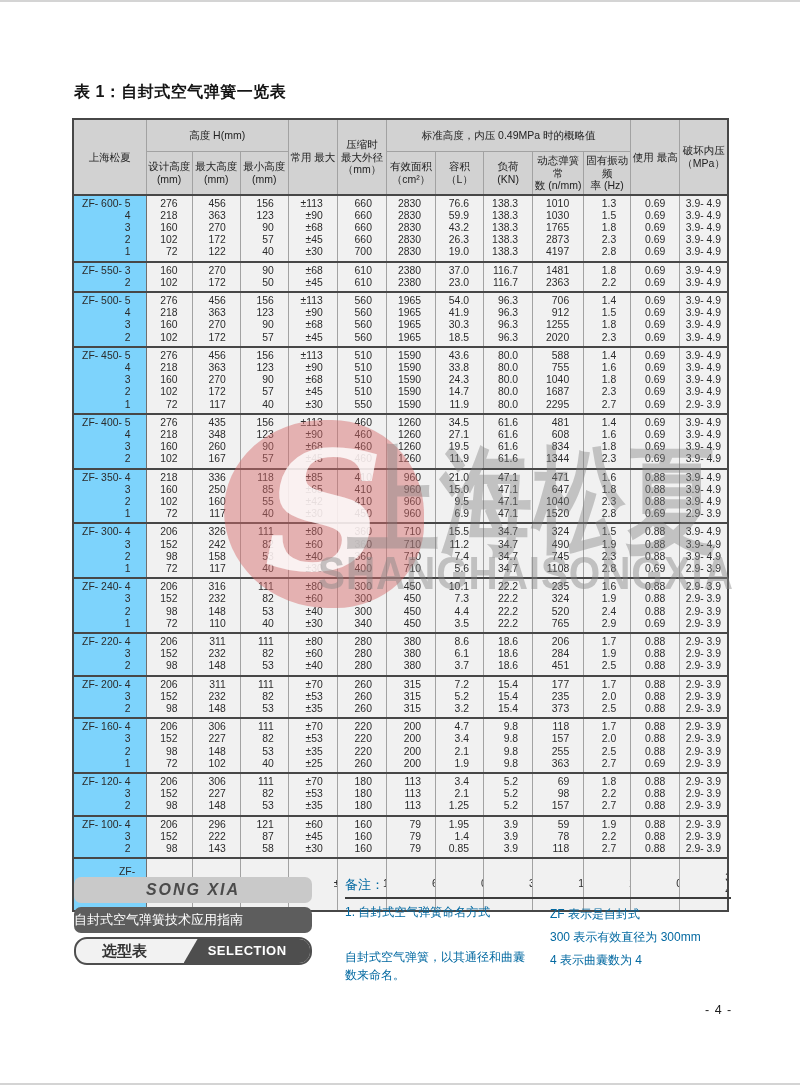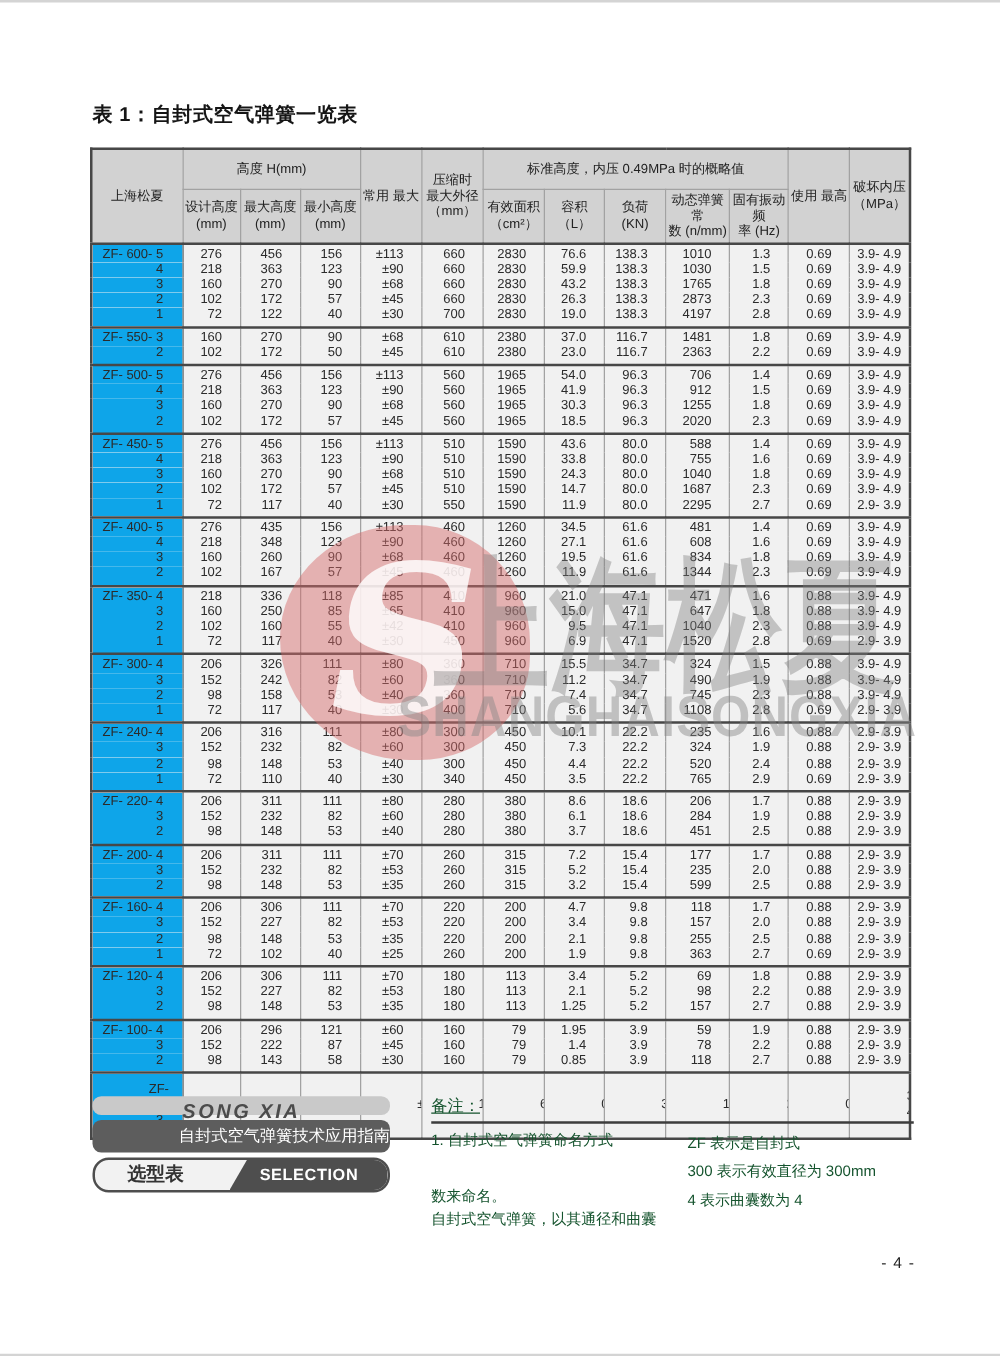--- a/index.html
+++ b/index.html
@@ -16,21 +16,21 @@
         table-layout:fixed;border:2px solid #474747;background:#f1f1f1;}
   .spec th{background:#d2d2d2;font-size:10.5px;font-weight:normal;color:#222;
            text-align:center;vertical-align:middle;white-space:pre-line;line-height:12.5px;
            border:1px solid #a2a2a2;padding:2px 1px;}
   .spec thead{border-bottom:2px solid #474747;}
   .spec thead tr:first-child th{height:27px;}
   .spec thead tr:last-child th{height:31px;}
   .spec tbody{border-top:2px solid #474747;}
   .spec td{font-size:10.4px;line-height:12.2px;color:#2b2b2b;text-align:right;
            padding:0 14px 0 0;border-left:1px solid #a2a2a2;background:#f1f1f1;overflow:hidden;}
-  .spec td.c-model{background:#0ea5e9;border-left:none;border-right:1px solid #6f6f6f;
+  .spec td.c-model{background:#7dd3fc;border-left:none;border-right:1px solid #6f6f6f;
                    padding-right:15px;}
   .spec td.c-last{padding-right:6px;}
   .spec tbody tr:first-child td{padding-top:2px;}
   .spec tbody tr:last-child td{padding-bottom:2px;}
   .spec tbody tr:only-child td{padding-top:7px;padding-bottom:7px;padding-left:45px;}
 
   
   .wm{position:absolute;pointer-events:none;z-index:5;}
   .wm-logo{left:224px;top:420px;width:200px;height:188px;}
   .wm-blob{position:absolute;left:0;top:0;right:0;bottom:0;background:rgba(214,106,106,.48);
@@ -40,36 +40,36 @@
         color:rgba(255,255,255,.82);font-family:"DejaVu Serif",serif;}
   .wm-cn{left:347px;top:441px;font-size:116px;line-height:120px;font-weight:bold;
          color:rgba(124,124,124,.40);transform:scaleX(.8);transform-origin:left top;
          white-space:nowrap;}
   .wm-en{left:318px;top:549px;font-size:46px;line-height:48px;font-weight:bold;
          color:rgba(132,132,132,.45);transform:scaleX(.88);transform-origin:left top;
          white-space:nowrap;letter-spacing:1px;}
 
   
   .badges{position:absolute;left:74px;top:877px;width:238px;}
-  .badge1{height:15px;background:#c9c9c9;border-radius:7px;text-align:center;line-height:26px;
+  .badge1{height:26px;background:#c9c9c9;border-radius:7px;text-align:center;line-height:26px;
           font-size:16px;font-weight:bold;font-style:italic;color:#4b4b4b;letter-spacing:2px;
           margin-bottom:4px;}
-  .badge2{height:26px;background:#5d5d5d;border-radius:7px;text-align:right;line-height:26px;
+  .badge2{height:26px;background:#5d5d5d;border-radius:7px;text-align:left;line-height:26px;
           font-size:13px;color:#ffffff;margin-bottom:4px;}
   .badge3{position:relative;height:24px;border:2px solid #4e4e4e;border-radius:13px;
           background:#f2f2f2;overflow:hidden;}
   .badge3-dark{position:absolute;top:0;right:0;bottom:0;width:54%;background:#4e4e4e;
           clip-path:polygon(11% 0, 100% 0, 100% 100%, 0% 100%);}
   .badge3-cn{position:absolute;left:26px;top:0;line-height:24px;font-size:15px;
           font-weight:bold;color:#333333;}
   .badge3-en{position:absolute;right:2px;top:0;width:52%;text-align:center;line-height:24px;
           font-size:13px;font-weight:bold;color:#ffffff;letter-spacing:0.5px;}
 
   
-  .remarks{position:absolute;left:345px;top:876px;width:386px;color:#14532d;text-decoration:underline;}
+  .remarks{position:absolute;left:345px;top:876px;width:386px;color:#0369a1;}
   .remarks-title{font-size:13px;margin:0 0 3px 0;}
   .remarks-rule{border-top:2px solid #3d3d3d;height:0;margin:0 0 4px 0;}
   .remarks-cols{position:relative;height:110px;}
   .remark-left{position:absolute;left:0;top:0;width:200px;}
   .remark-right{position:absolute;left:205px;top:0;width:181px;}
   .remark-left .rl{font-size:12px;line-height:18px;}
   .remark-left .rl-first{margin-bottom:27px;}
   .remark-left .rl-last{margin-top:4px;}
   .remark-right .rr{font-size:12px;line-height:23px;}
 
@@ -708,21 +708,21 @@
         <tr>
           <td class="c-model">2</td>
           <td>98</td>
           <td>148</td>
           <td>53</td>
           <td>±35</td>
           <td>260</td>
           <td>315</td>
           <td>3.2</td>
           <td>15.4</td>
-          <td>599</td>
+          <td>373</td>
           <td>2.5</td>
           <td>0.88</td>
           <td class="c-last">2.9- 3.9</td>
         </tr>
       </tbody>
       <tbody>
         <tr>
           <td class="c-model">ZF- 160- 4</td>
           <td>206</td>
           <td>306</td>
@@ -912,22 +912,22 @@
       <div class="badge3-en">SELECTION TABLE</div>
     </div>
   </div>
 
   <div class="remarks">
     <div class="remarks-title">备注：</div>
     <div class="remarks-rule"></div>
     <div class="remarks-cols">
       <div class="remark-left">
         <div class="rl rl-first">1. 自封式空气弹簧命名方式</div>
+        <div class="rl">自封式空气弹簧，以其通径和曲囊</div>
         <div class="rl">数来命名。</div>
-        <div class="rl">自封式空气弹簧，以其通径和曲囊</div>
       </div>
       <div class="remark-right">
         <div class="rr">ZF 表示是自封式</div>
         <div class="rr">300 表示有效直径为 300mm</div>
         <div class="rr">4 表示曲囊数为 4</div>
       </div>
     </div>
   </div>
 
   <div class="page-num">- 4 -</div>

